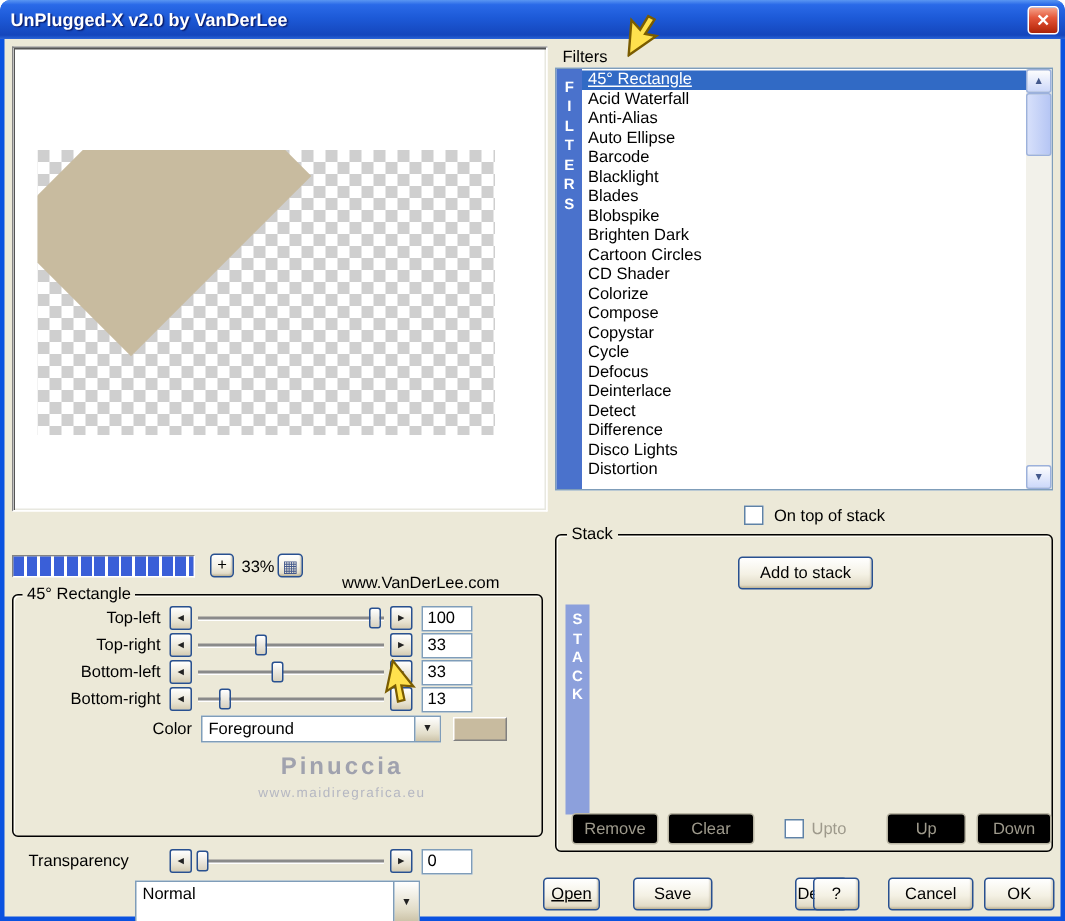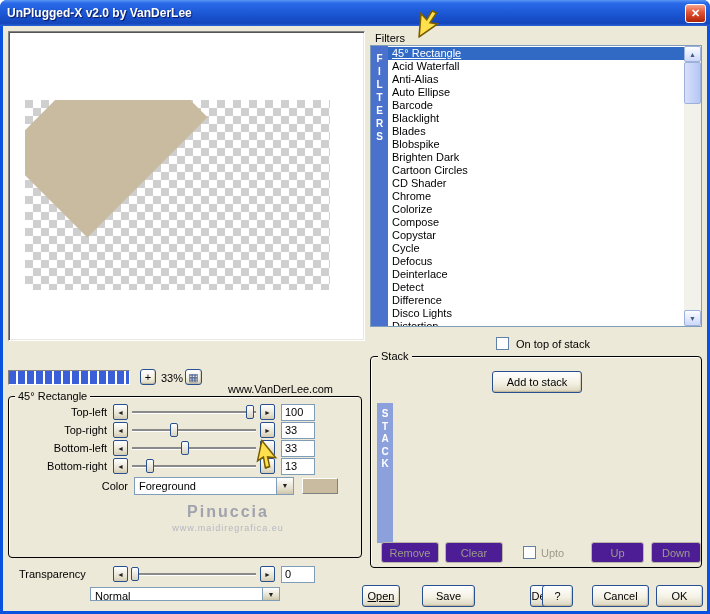--- a/index.html
+++ b/index.html
@@ -32,21 +32,21 @@
   .edit { background:#fff; border:1px solid #7f9db9; padding:1px 3px; height:17px; line-height:13px; }
 
   
   .btn {
     border:1px solid #285090; border-radius:3px;
     background:linear-gradient(180deg,#ffffff 0%,#f4f1e4 55%,#e2dcc8 90%,#d2c9ae 100%);
     box-shadow:inset -1px -1px 1px rgba(160,150,120,.4);
     font-family:"Liberation Sans",sans-serif; font-size:11px; color:#000;
     display:flex; align-items:center; justify-content:center; cursor:pointer;
   }
-  .btn.disabled { border-color:#bab6a4; color:#9e9a8c; background:#4c1d95; box-shadow:none; cursor:default; }
+  .btn.disabled { border-color:#bab6a4; color:#9e9a8c; background:#000000; box-shadow:none; cursor:default; }
 
   .arrow-btn { width:15px; height:16px; font-size:7px; border:1px solid #285090; border-radius:2px;
     background:linear-gradient(180deg,#fff,#e6e1cf 70%,#d4cbb2); display:flex; align-items:center; justify-content:center; color:#222; cursor:pointer; }
 
   
   .groupbox { border:1px solid #000000; border-radius:4px; box-shadow:inset 1px 1px 0 #fffef6; }
   .group-label { position:absolute; background:#ece9d8; padding:0 3px; line-height:12px; }
 
   
   .preview-box { background:#fff; }
@@ -207,21 +207,21 @@
       <span class="slabel" style="text-align:left; padding-left:8px;">Transparency</span>
       <span class="arrow-btn">◄</span>
       <span class="track">
         <span class="groove"></span>
         <span class="thumb" style="left: calc(4% - 4px);"></span>
       </span>
       <span class="arrow-btn">►</span>
       <span class="edit vbox">0</span>
     </div>
 
-    <div class="abs combo" style="left:87px; top:561px; width:190px; height:14px; line-height:17px;">
+    <div class="abs combo" style="left:87px; top:561px; width:190px; height:28px; line-height:17px;">
       <span>Normal</span>
       <span class="drop">
           <span>▼</span>
         </span>
     </div>
 
     <div class="abs" style="left:372px; top:6px;">Filters</div>
 
     <div class="abs listbox" style="left:367px; top:19px; width:332px; height:282px;">
       <div class="vstrip">
@@ -250,21 +250,20 @@
           <div class="filter-item">Blades</div>
 
           <div class="filter-item">Blobspike</div>
 
           <div class="filter-item">Brighten Dark</div>
 
           <div class="filter-item">Cartoon Circles</div>
 
           <div class="filter-item">CD Shader</div>
 
-          <div class="filter-item">Chrome</div>
 
           <div class="filter-item">Colorize</div>
 
           <div class="filter-item">Compose</div>
 
           <div class="filter-item">Copystar</div>
 
           <div class="filter-item">Cycle</div>
 
           <div class="filter-item">Defocus</div>

